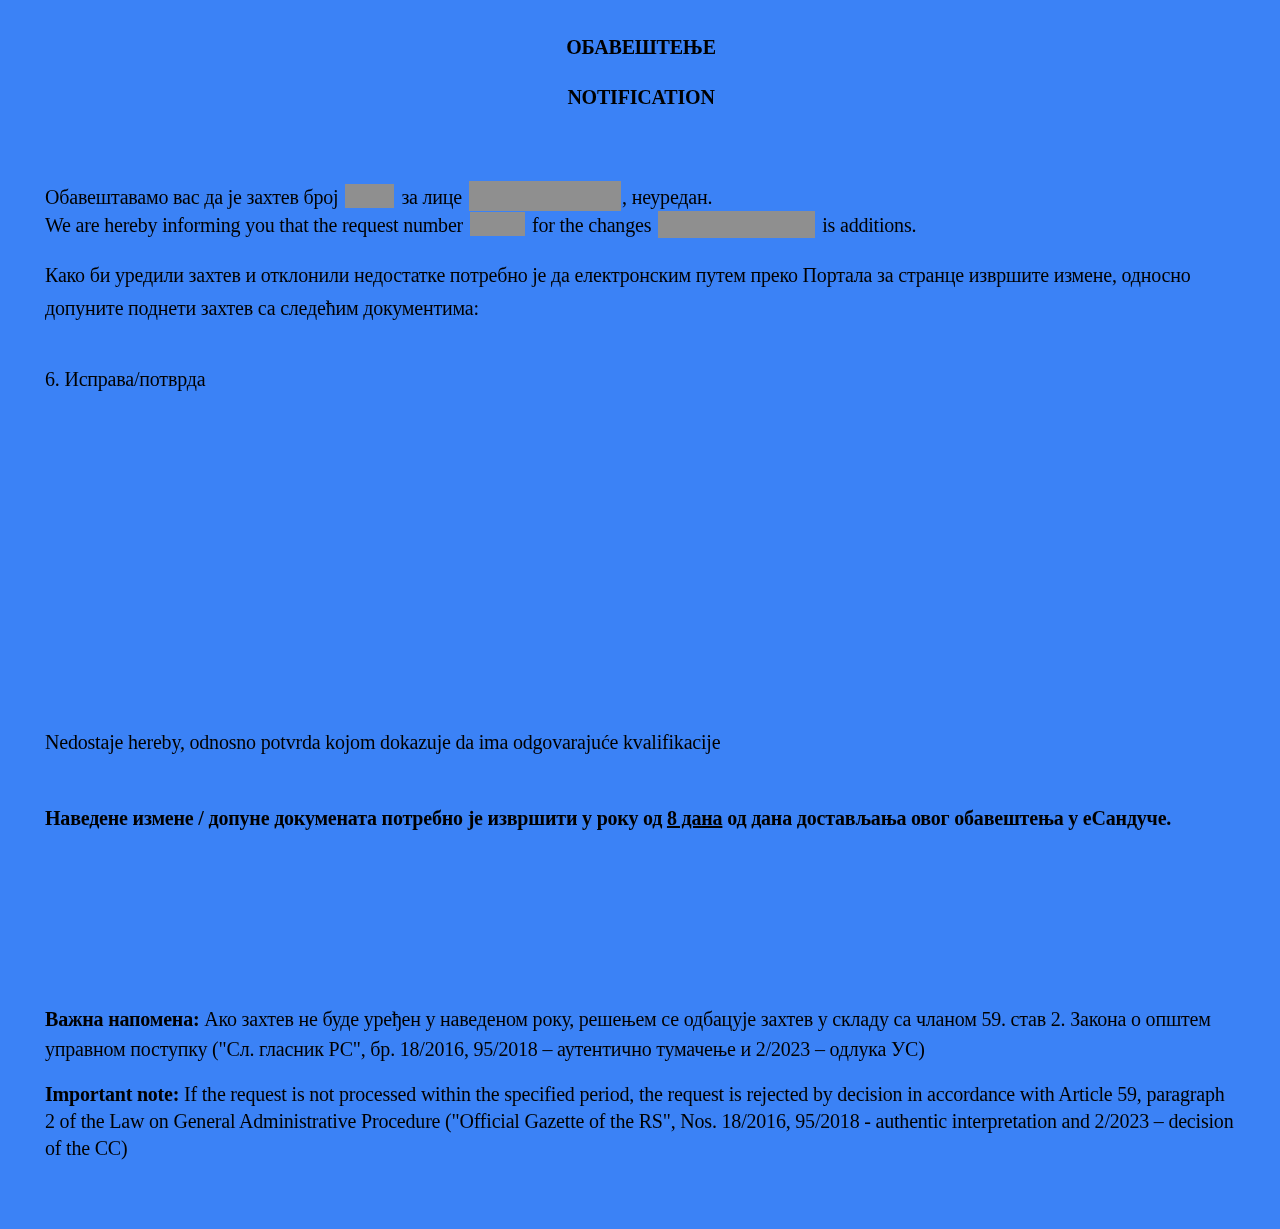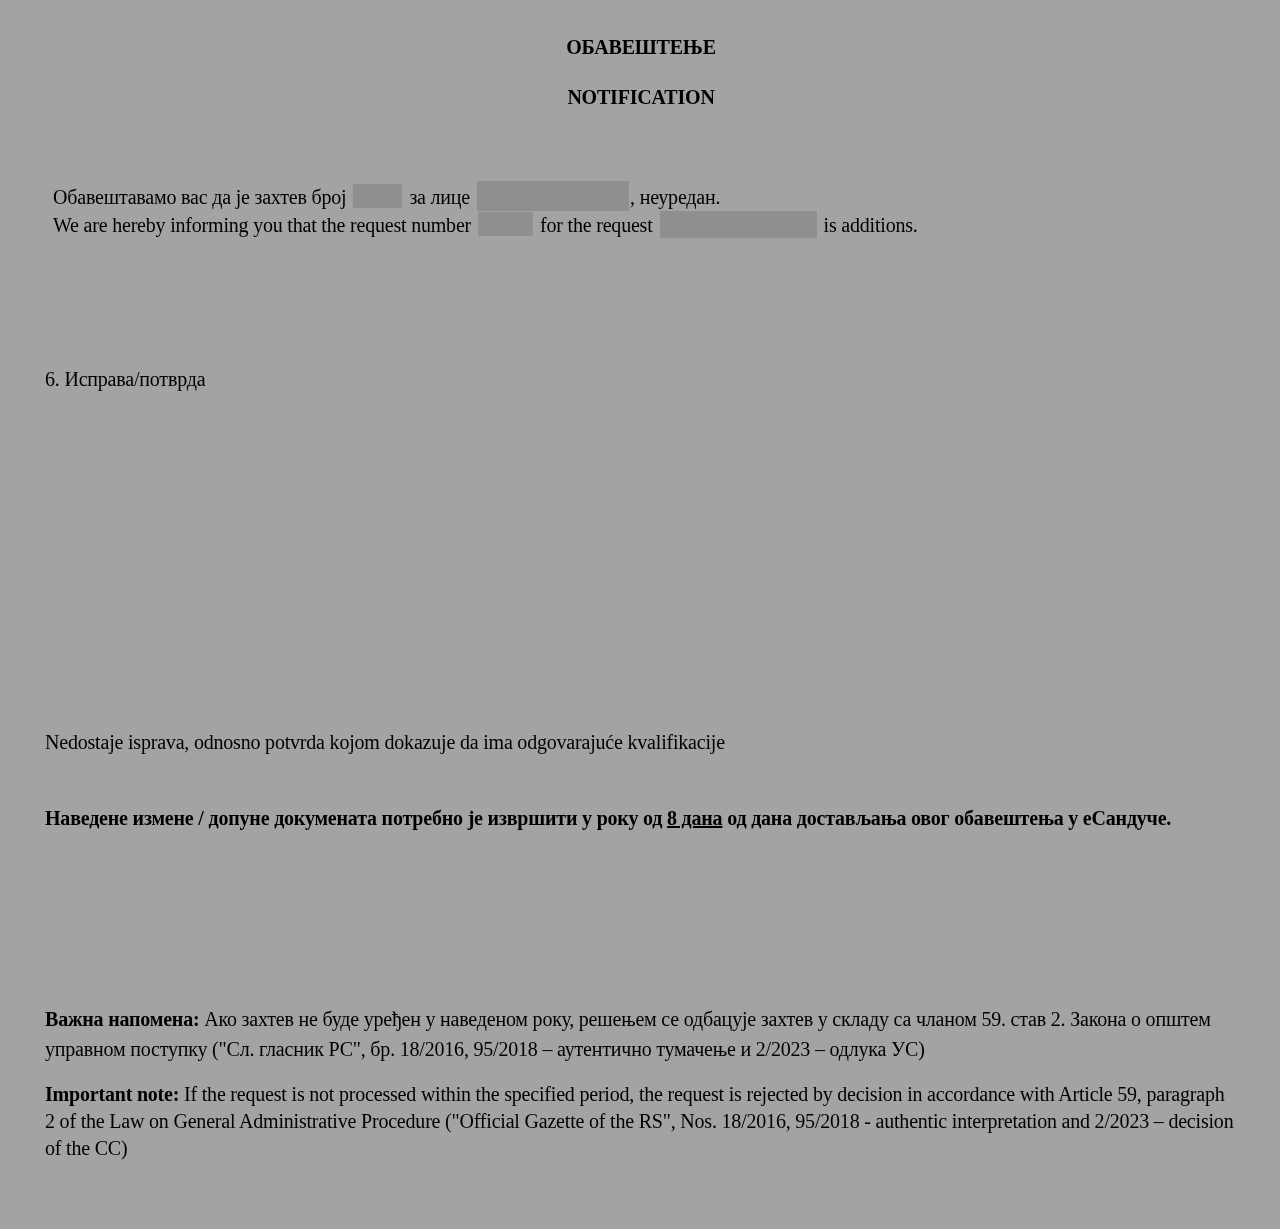--- a/index.html
+++ b/index.html
@@ -1,39 +1,39 @@
 <!DOCTYPE html>
 <html><head>
 <meta charset="utf-8">
 <style>
   html, body { margin: 0; padding: 0; background: #ffffff; }
   .page {
     position: relative;
     width: 1280px;
     height: 1229px;
-    background: #a3a3a3;
+    background: #3b82f6;
     color: #000000;
     font-family: "Liberation Serif", "DejaVu Serif", serif;
     font-size: 20px;
     letter-spacing: -0.2px;
     overflow: hidden;
   }
   .block {
     position: absolute;
     left: 45px;
     width: 1192px;
     line-height: 27px;
   }
   .center { text-align: center; }
   .bold { font-weight: bold; }
   .underline { text-decoration: underline; }
 
   .title-sr { top: 34px; }
   .title-en { top: 84px; }
-  .intro    { top: 181px; line-height: 27px; margin-left: 8px; }
+  .intro    { top: 181px; line-height: 27px; }
   .instr-sr { top: 259px; line-height: 33px; }
   .item-sr  { top: 366px; }
   .instr-en { top: 470px; line-height: 27px; }
   .item-en  { top: 572px; }
   .note-lat { top: 729px; }
   .dl-sr    { top: 803px; line-height: 31px; }
   .dl-en    { top: 881px; line-height: 30px; }
   .imp-sr   { top: 1004px; line-height: 30px; font-family: Liberation Serif, serif; }
   .imp-en   { top: 1081px; line-height: 27px; }
 
@@ -50,29 +50,30 @@
 <body>
 
 <div class="page">
 
   <div class="block center bold title-sr">ОБАВЕШТЕЊЕ</div>
 
   <div class="block center bold title-en">NOTIFICATION</div>
 
   <div class="block intro">
     <div><span>Обавештавамо вас да је захтев број</span><span class="redact r-num-sr" style="background-color: rgb(143, 143, 143);"></span><span>за лице</span><span class="redact r-name-sr" style="background-color: rgb(143, 143, 143);"></span><span>, неуредан.</span></div>
-    <div><span>We are hereby informing you that the request number</span><span class="redact r-num-en" style="background-color: rgb(143, 143, 143);"></span><span>for the request</span><span class="redact r-name-en" style="background-color: rgb(143, 143, 143);"></span><span>is additions.</span></div>
+    <div><span>We are hereby informing you that the request number</span><span class="redact r-num-en" style="background-color: rgb(143, 143, 143);"></span><span>for the changes</span><span class="redact r-name-en" style="background-color: rgb(143, 143, 143);"></span><span>is additions.</span></div>
   </div>
 
+  <div class="block instr-sr">Како би уредили захтев и отклонили недостатке потребно је да електронским путем преко Портала за странце извршите измене, односно допуните поднети захтев са следећим документима:</div>
 
   <div class="block item-sr">6. Исправа/потврда</div>
 
 
 
-  <div class="block note-lat">Nedostaje isprava, odnosno potvrda kojom dokazuje da ima odgovarajuće kvalifikacije</div>
+  <div class="block note-lat">Nedostaje hereby, odnosno potvrda kojom dokazuje da ima odgovarajuće kvalifikacije</div>
 
   <div class="block bold dl-sr"><span>Наведене измене / допуне докумената потребно је извршити у року од </span><span class="underline">8 дана</span><span> од дана достављања овог обавештења у еСандуче.</span></div>
 
 
   <div class="block imp-sr"><span class="bold">Важна напомена:</span><span> Ако захтев не буде уређен у наведеном року, решењем се одбацује захтев у складу са чланом 59. став 2. Закона о општем управном поступку ("Сл. гласник РС", бр. 18/2016, 95/2018 – аутентично тумачење и 2/2023 – одлука УС)</span></div>
 
   <div class="block imp-en"><span class="bold">Important note:</span><span> If the request is not processed within the specified period, the request is rejected by decision in accordance with Article 59, paragraph 2 of the Law on General Administrative Procedure ("Official Gazette of the RS", Nos. 18/2016, 95/2018 - authentic interpretation and 2/2023 – decision of the CC)</span></div>
 
 </div>
 

